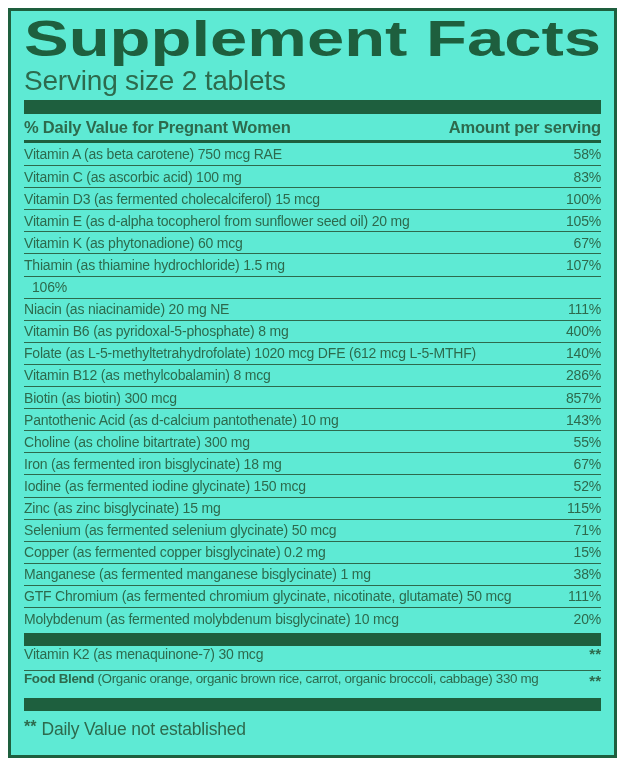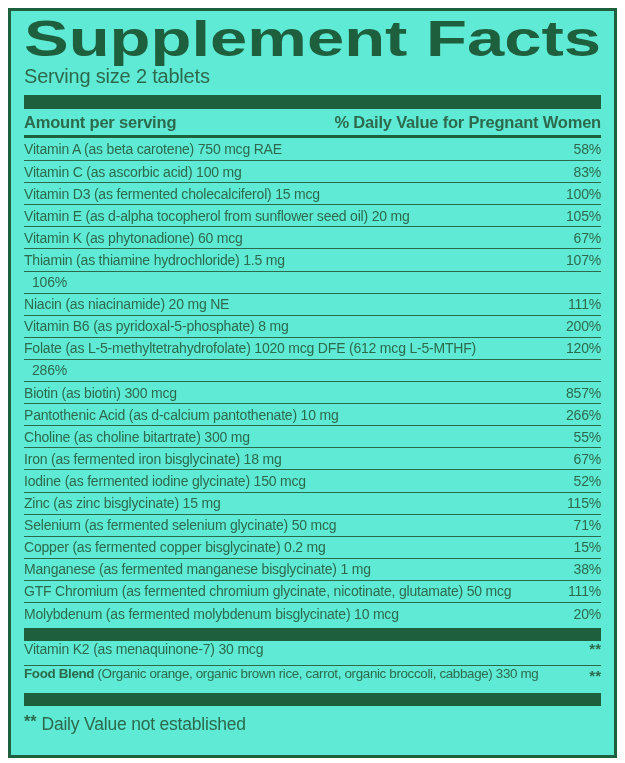--- a/index.html
+++ b/index.html
@@ -24,22 +24,23 @@
     font-size: 50px;
     line-height: 50px;
     letter-spacing: 0px;
     white-space: nowrap;
     transform: scaleX(1.34);
     transform-origin: 0 50%;
     margin-top: 1px;
   }
   .serving {
     color: var(--text-green, #2D6A4D);
-    font-size: 20px;
+    font-size: 28px;
     line-height: 24px;
+    margin-top: 5px;
     letter-spacing: -0.2px;
   }
   .bar {
     height: 14px;
     background: var(--green, #1E5F3E);
     margin-top: 7px;
   }
   .bar.mid { height: 13px; margin-top: 4px; }
   .bar.low { height: 13px; margin-top: 3px; }
   .colhead {
@@ -103,22 +104,22 @@
 </head>
 <body>
 
 <div class="label">
   <div class="title">Supplement Facts</div>
   <div class="serving">Serving size 2 tablets</div>
 
   <div class="bar"></div>
 
   <div class="colhead">
+    <span>% Daily Value for Pregnant Women</span>
     <span>Amount per serving</span>
-    <span>% Daily Value for Pregnant Women</span>
   </div>
 
   <div class="rows">
 
       <div class="row">
         <span class="nm">Vitamin A (as beta carotene) 750 mcg RAE</span>
         <span class="dv">58%</span>
       </div>
 
       <div class="row">
@@ -150,40 +151,41 @@
         <span class="dv">106%</span>
       </div>
 
       <div class="row">
         <span class="nm">Niacin (as niacinamide) 20 mg NE</span>
         <span class="dv">111%</span>
       </div>
 
       <div class="row">
         <span class="nm">Vitamin B6 (as pyridoxal-5-phosphate) 8 mg</span>
-        <span class="dv">200%</span>
+        <span class="dv">400%</span>
       </div>
 
       <div class="row">
         <span class="nm">Folate (as L-5-methyltetrahydrofolate) 1020 mcg DFE (612 mcg L-5-MTHF)</span>
-        <span class="dv">120%</span>
-      </div>
-
-      <div class="row">
+        <span class="dv">140%</span>
+      </div>
+
+      <div class="row">
+        <span class="nm">Vitamin B12 (as methylcobalamin) 8 mcg</span>
         <span class="dv">286%</span>
       </div>
 
       <div class="row">
         <span class="nm">Biotin (as biotin) 300 mcg</span>
         <span class="dv">857%</span>
       </div>
 
       <div class="row">
         <span class="nm">Pantothenic Acid (as d-calcium pantothenate) 10 mg</span>
-        <span class="dv">266%</span>
+        <span class="dv">143%</span>
       </div>
 
       <div class="row">
         <span class="nm">Choline (as choline bitartrate) 300 mg</span>
         <span class="dv">55%</span>
       </div>
 
       <div class="row">
         <span class="nm">Iron (as fermented iron bisglycinate) 18 mg</span>
         <span class="dv">67%</span>

